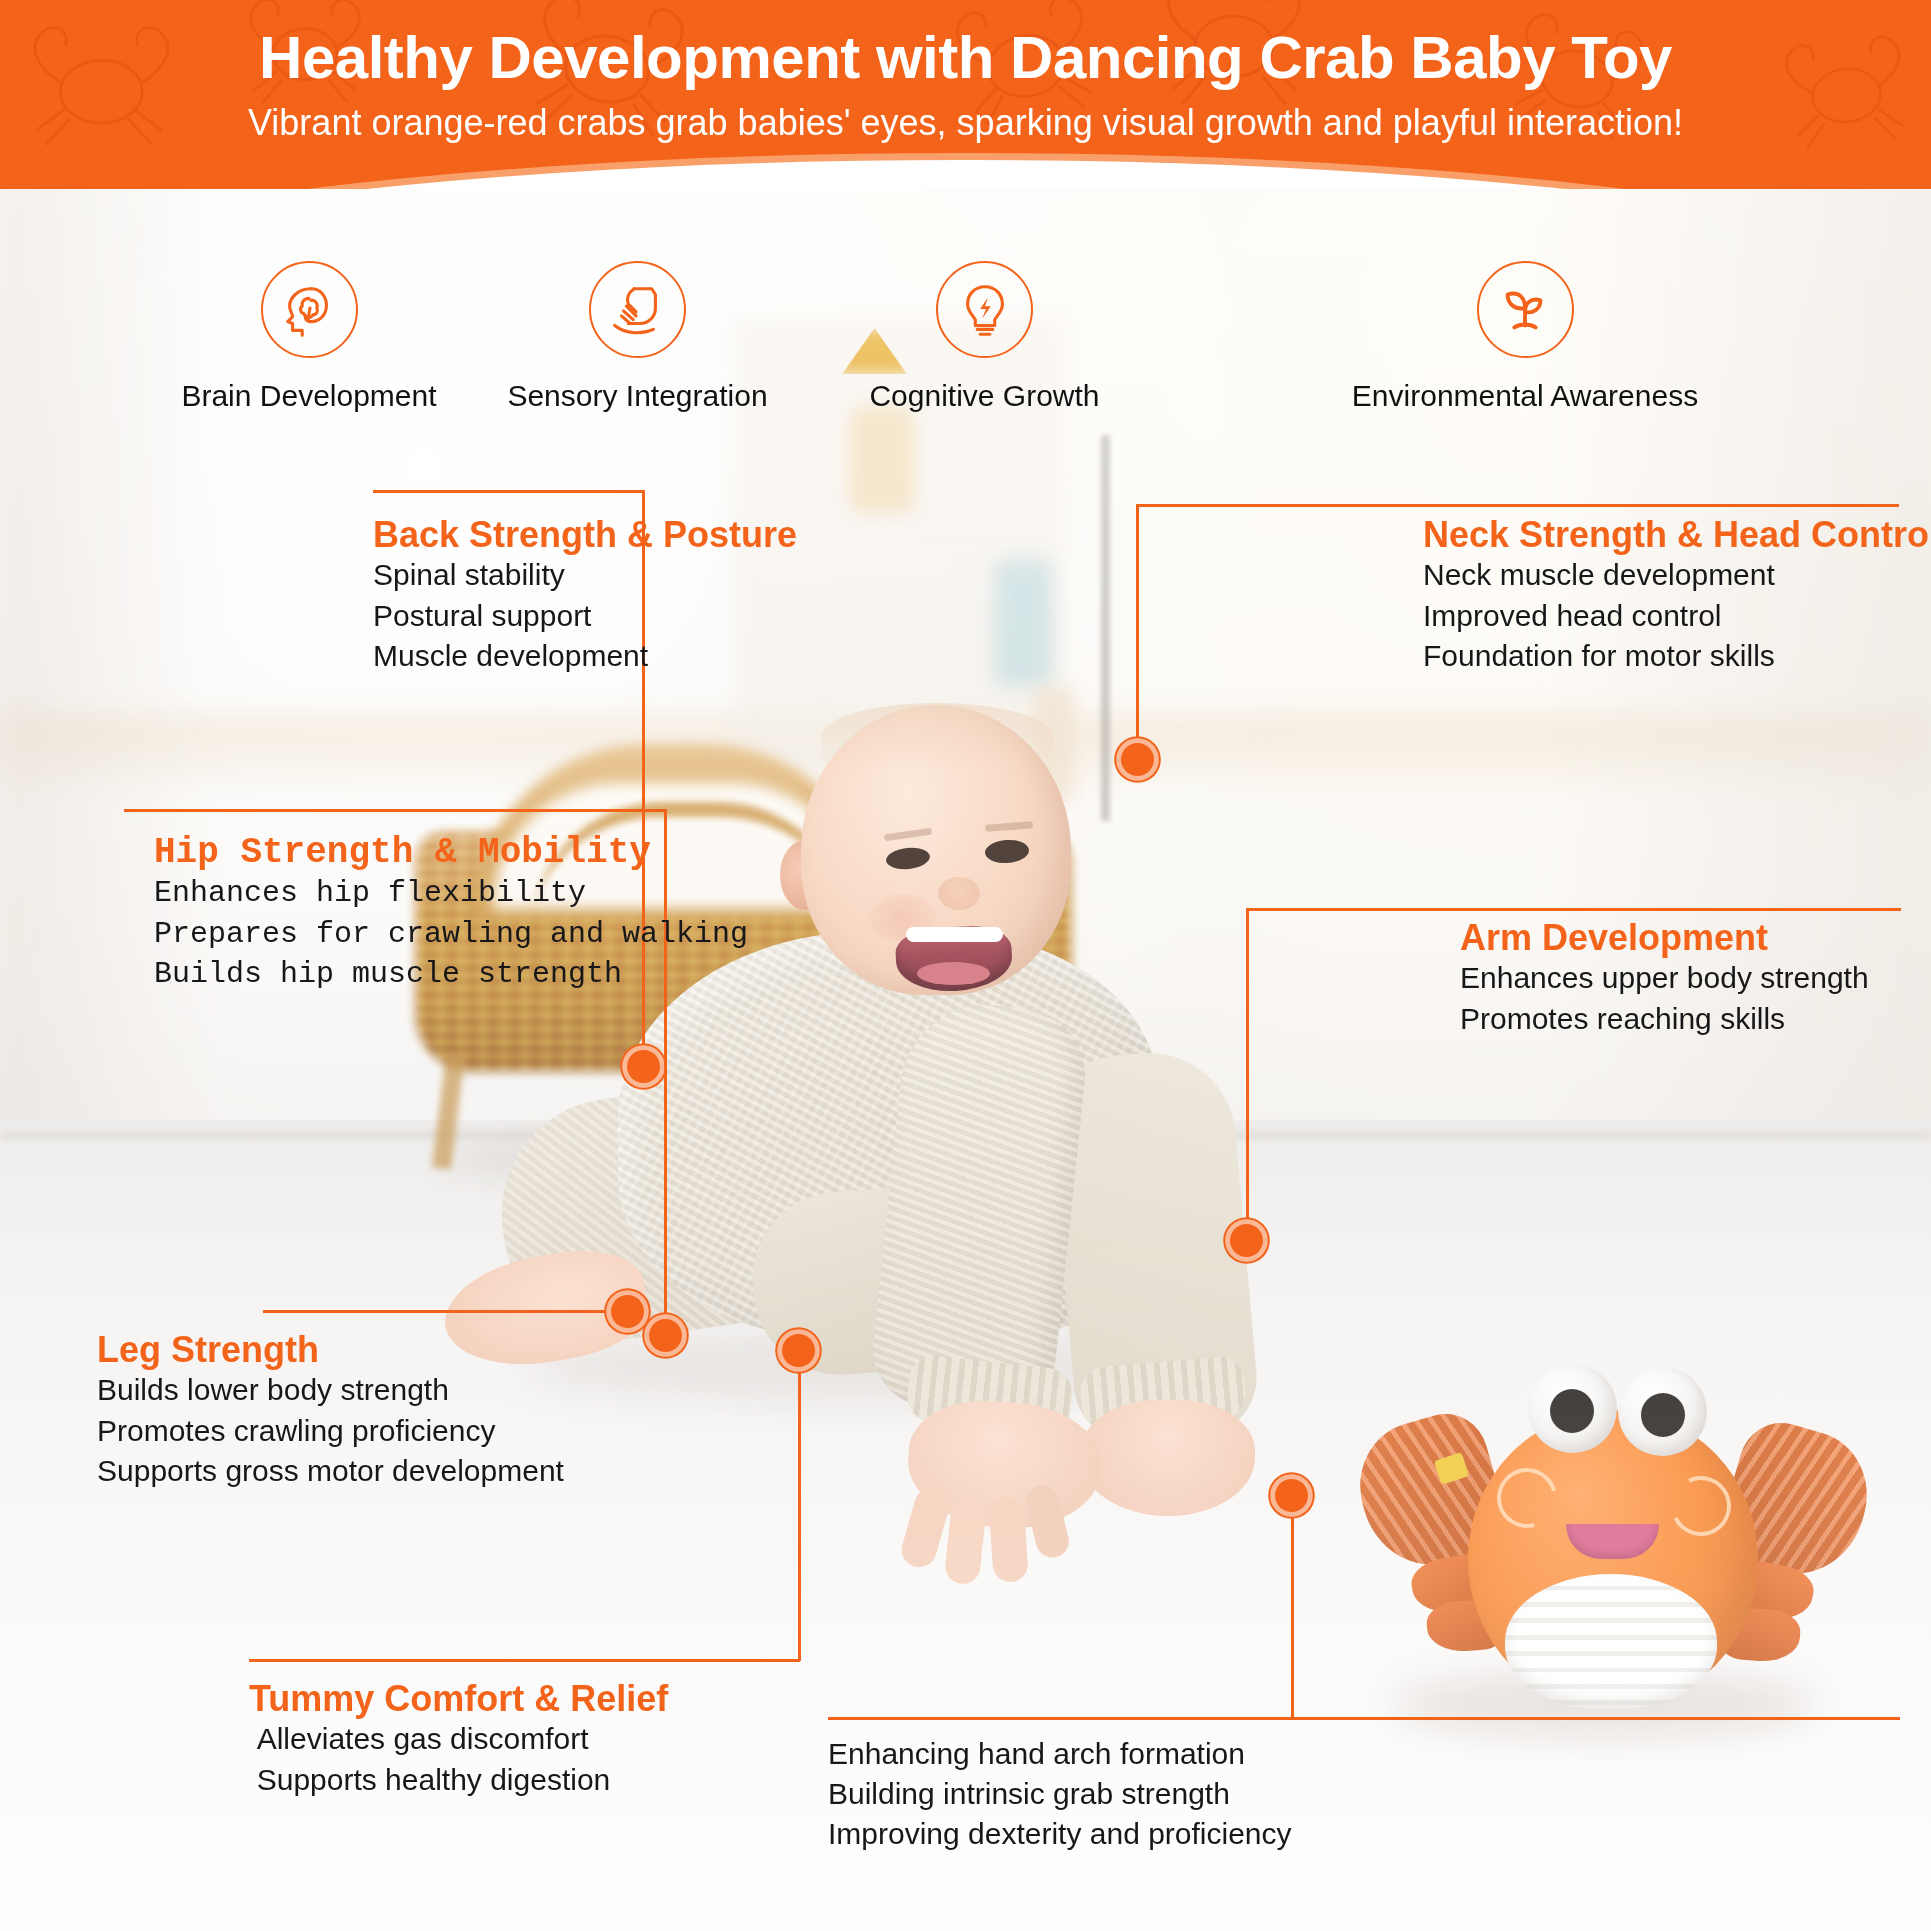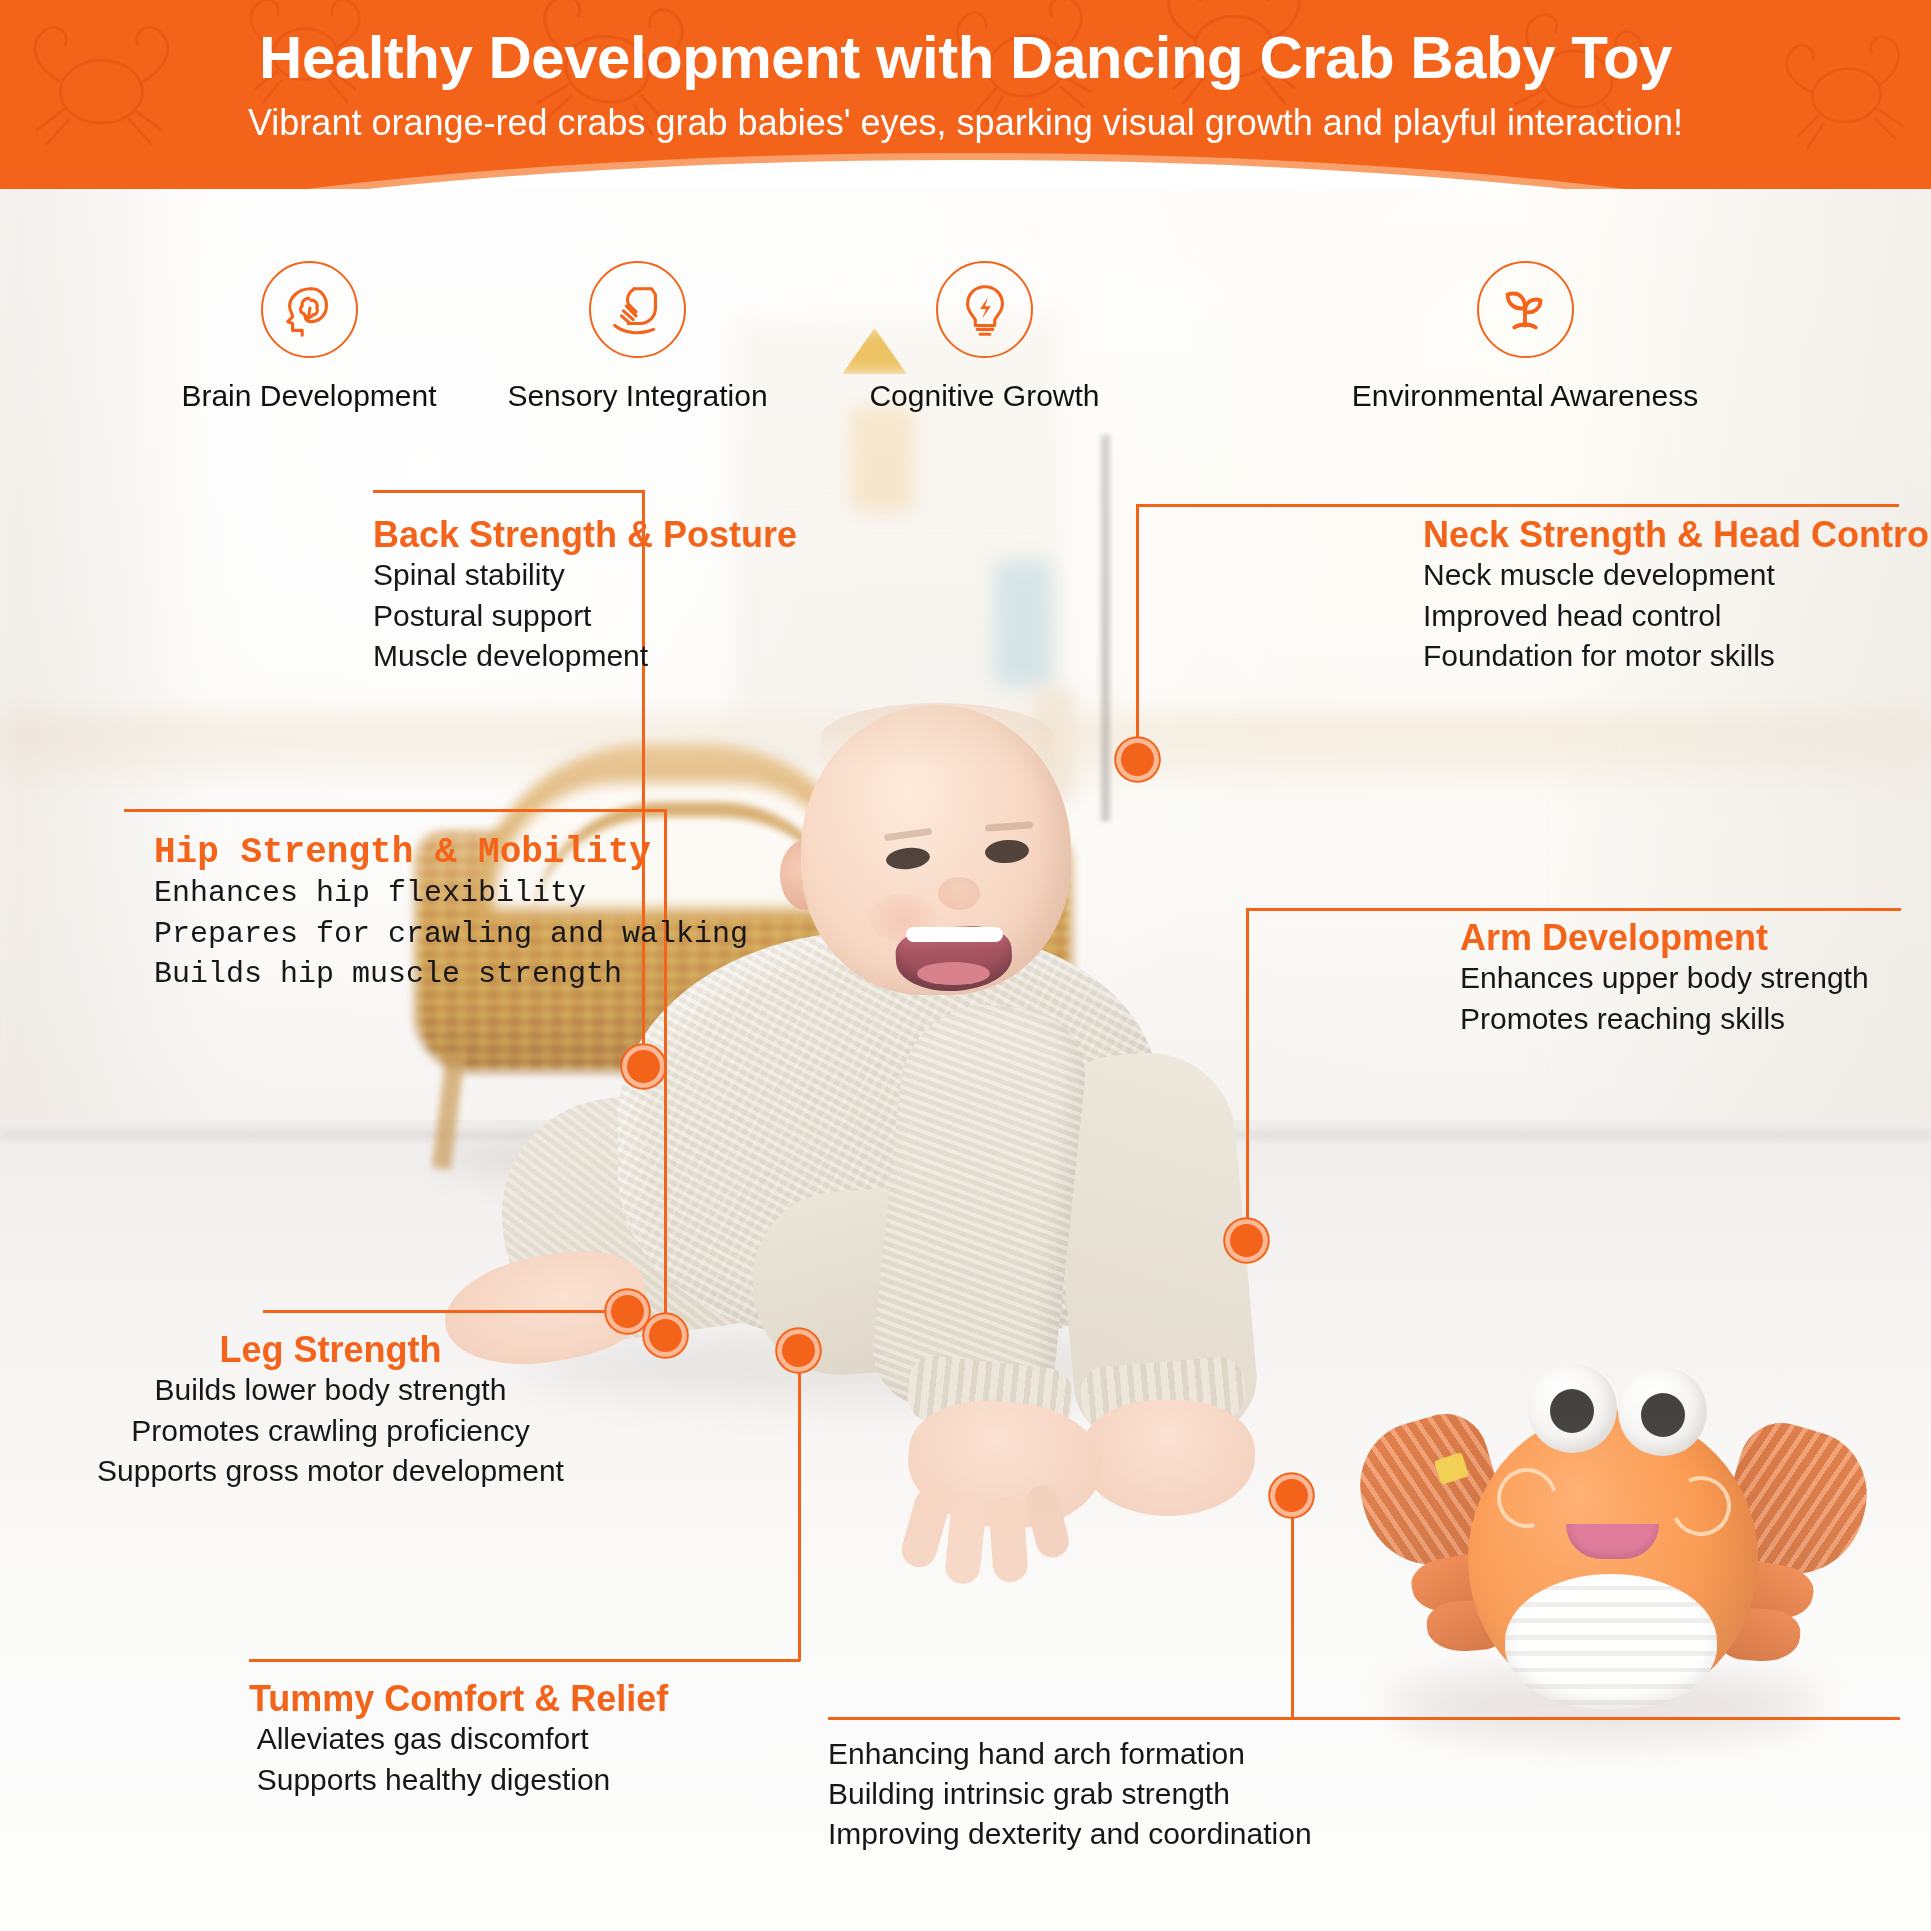--- a/index.html
+++ b/index.html
@@ -462,33 +462,33 @@
     <div class="ln">Prepares for crawling and walking</div>
     <div class="ln">Builds hip muscle strength</div>
   </div>
 
   <div class="callout" style="left:1460px;top:917px;">
     <div class="ttl">Arm Development</div>
     <div class="ln">Enhances upper body strength</div>
     <div class="ln">Promotes reaching skills</div>
   </div>
 
-  <div class="callout" style="left:97px;top:1329px;text-align:center;">
+  <div class="callout" style="left:97px;top:1329px;">
     <div class="ttl">Leg Strength</div>
     <div class="ln">Builds lower body strength</div>
     <div class="ln">Promotes crawling proficiency</div>
     <div class="ln">Supports gross motor development</div>
   </div>
 
   <div class="callout" style="left:249px;top:1678px;">
     <div class="ttl">Tummy Comfort &amp; Relief</div>
     <div class="ln" style="padding-left:7.7px;">Alleviates gas discomfort</div>
     <div class="ln" style="padding-left:7.7px;">Supports healthy digestion</div>
   </div>
 
   <div class="callout" style="left:828px;top:1734px;">
     <div class="ln">Enhancing hand arch formation</div>
     <div class="ln">Building intrinsic grab strength</div>
-    <div class="ln">Improving dexterity and coordination</div>
+    <div class="ln">Improving dexterity and proficiency</div>
   </div>
 
 </div>
 
 
 </body></html>

